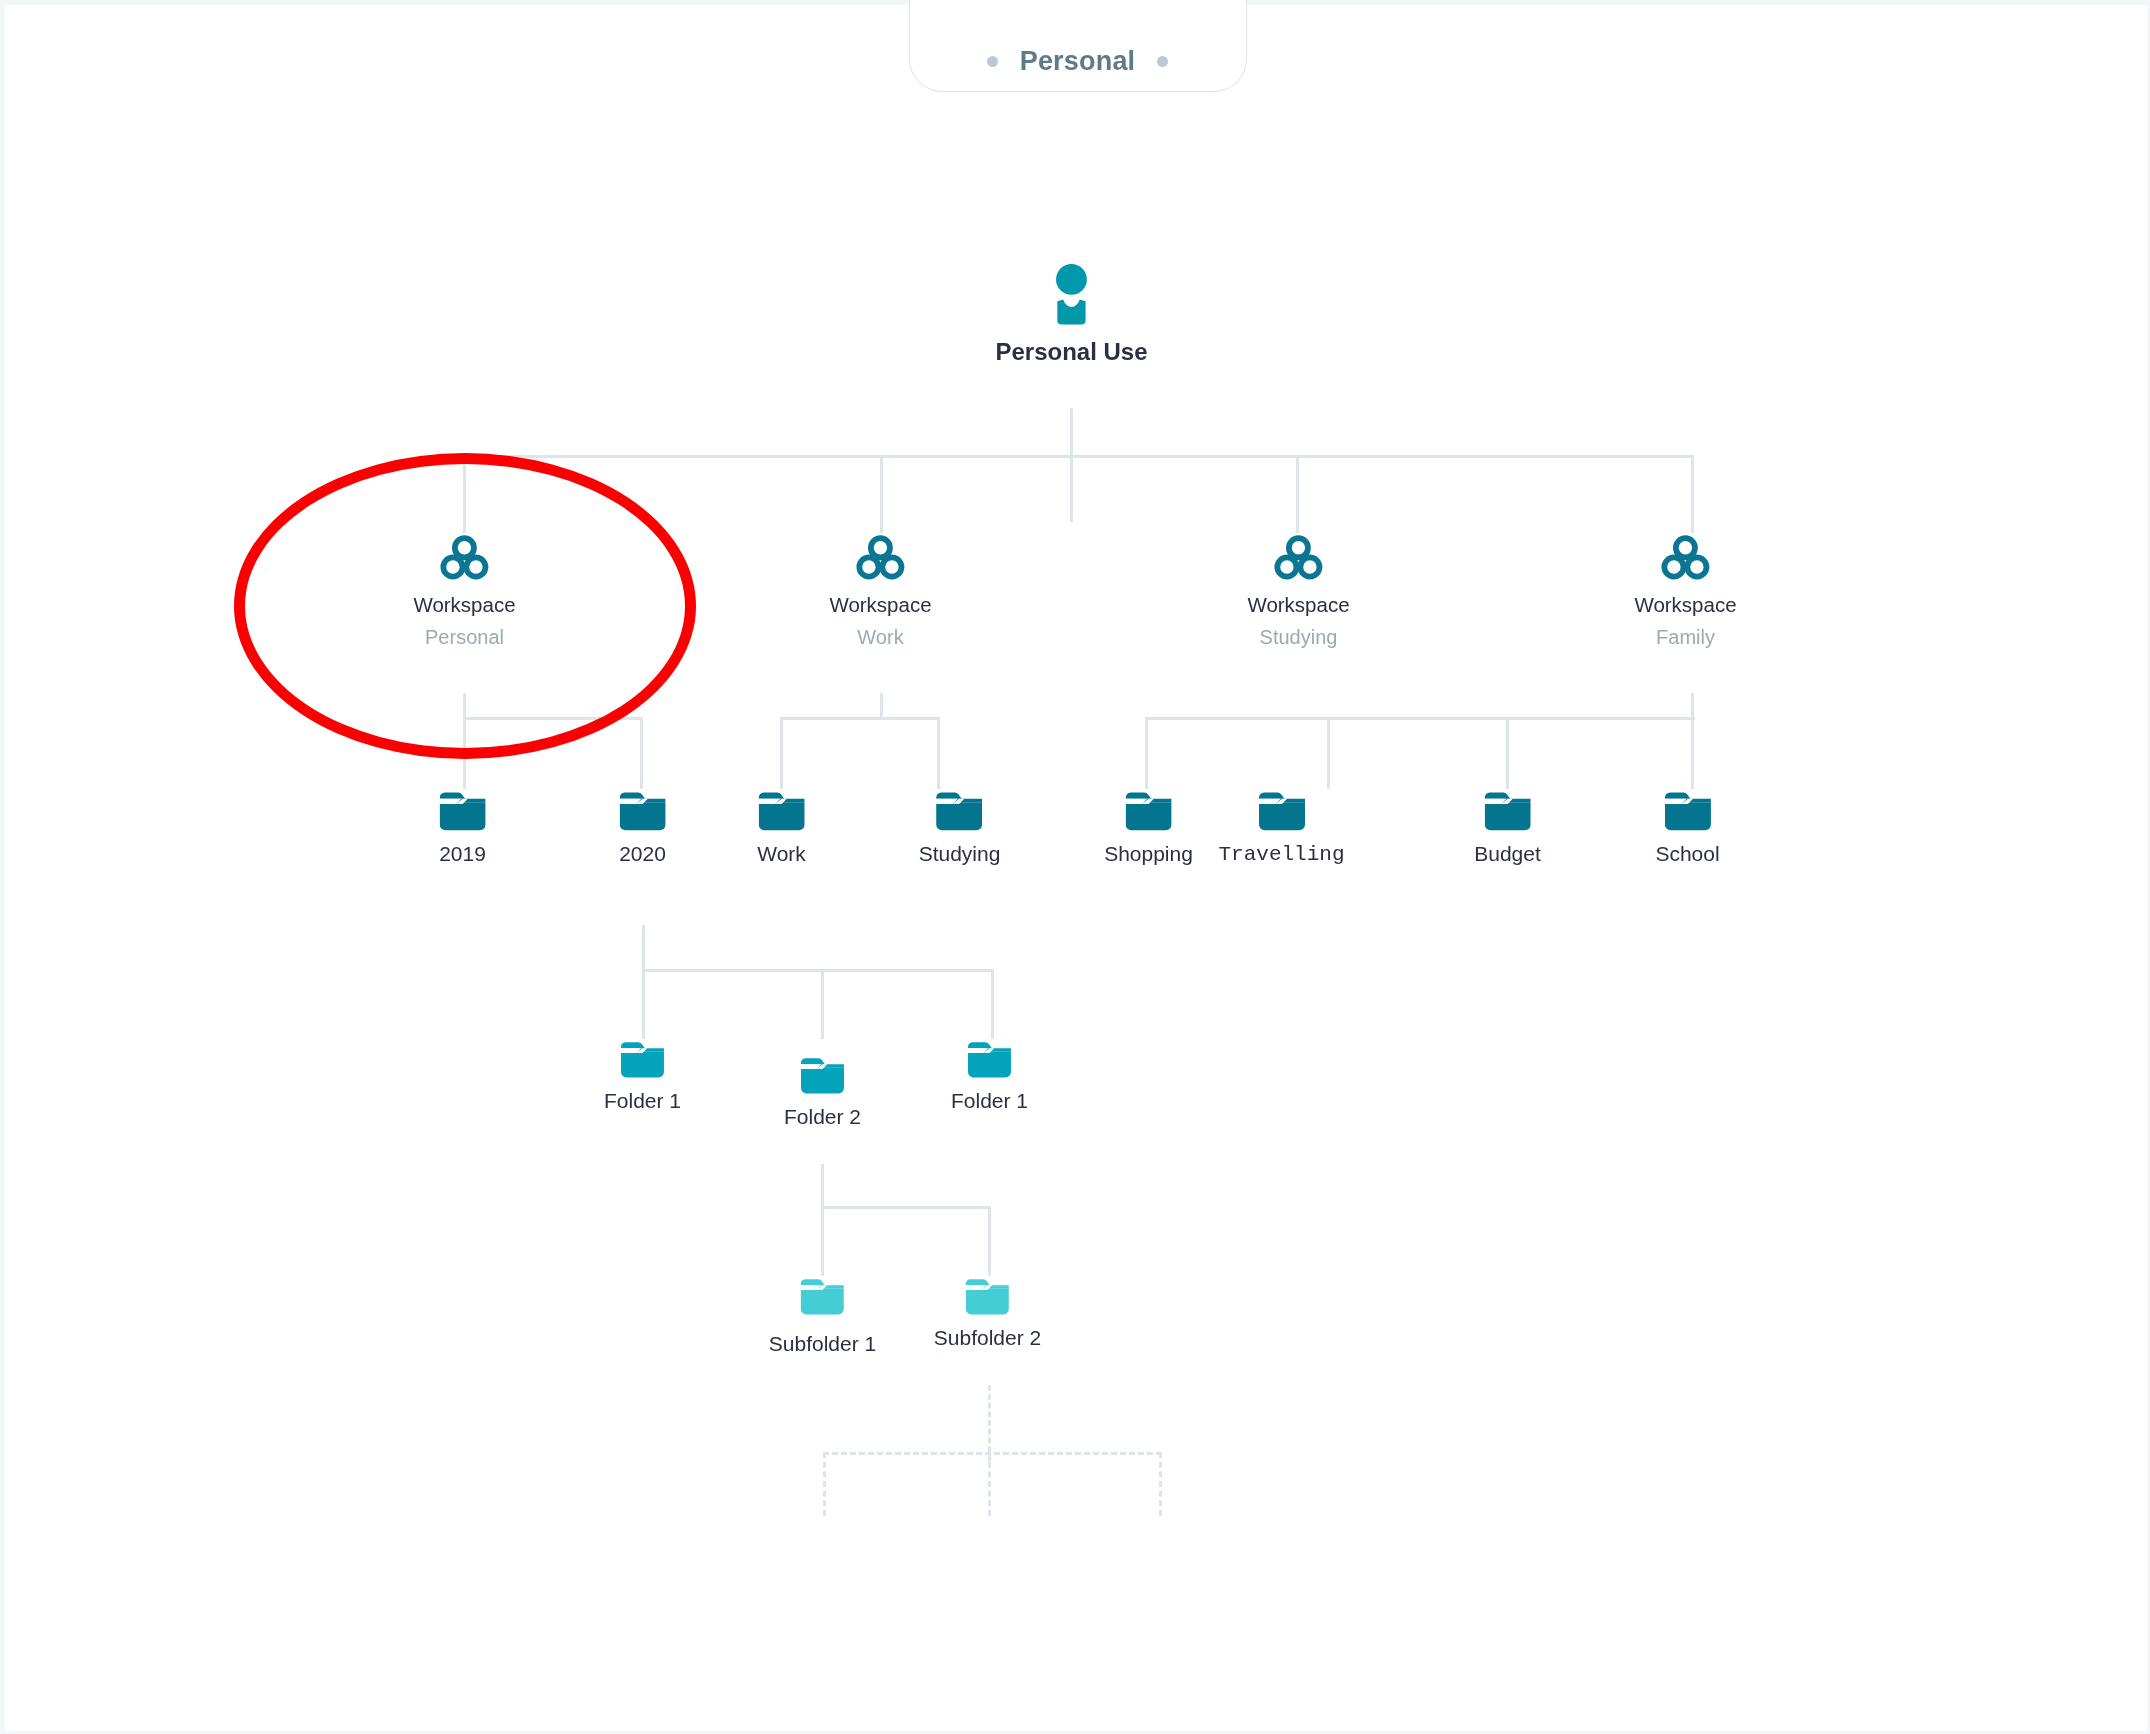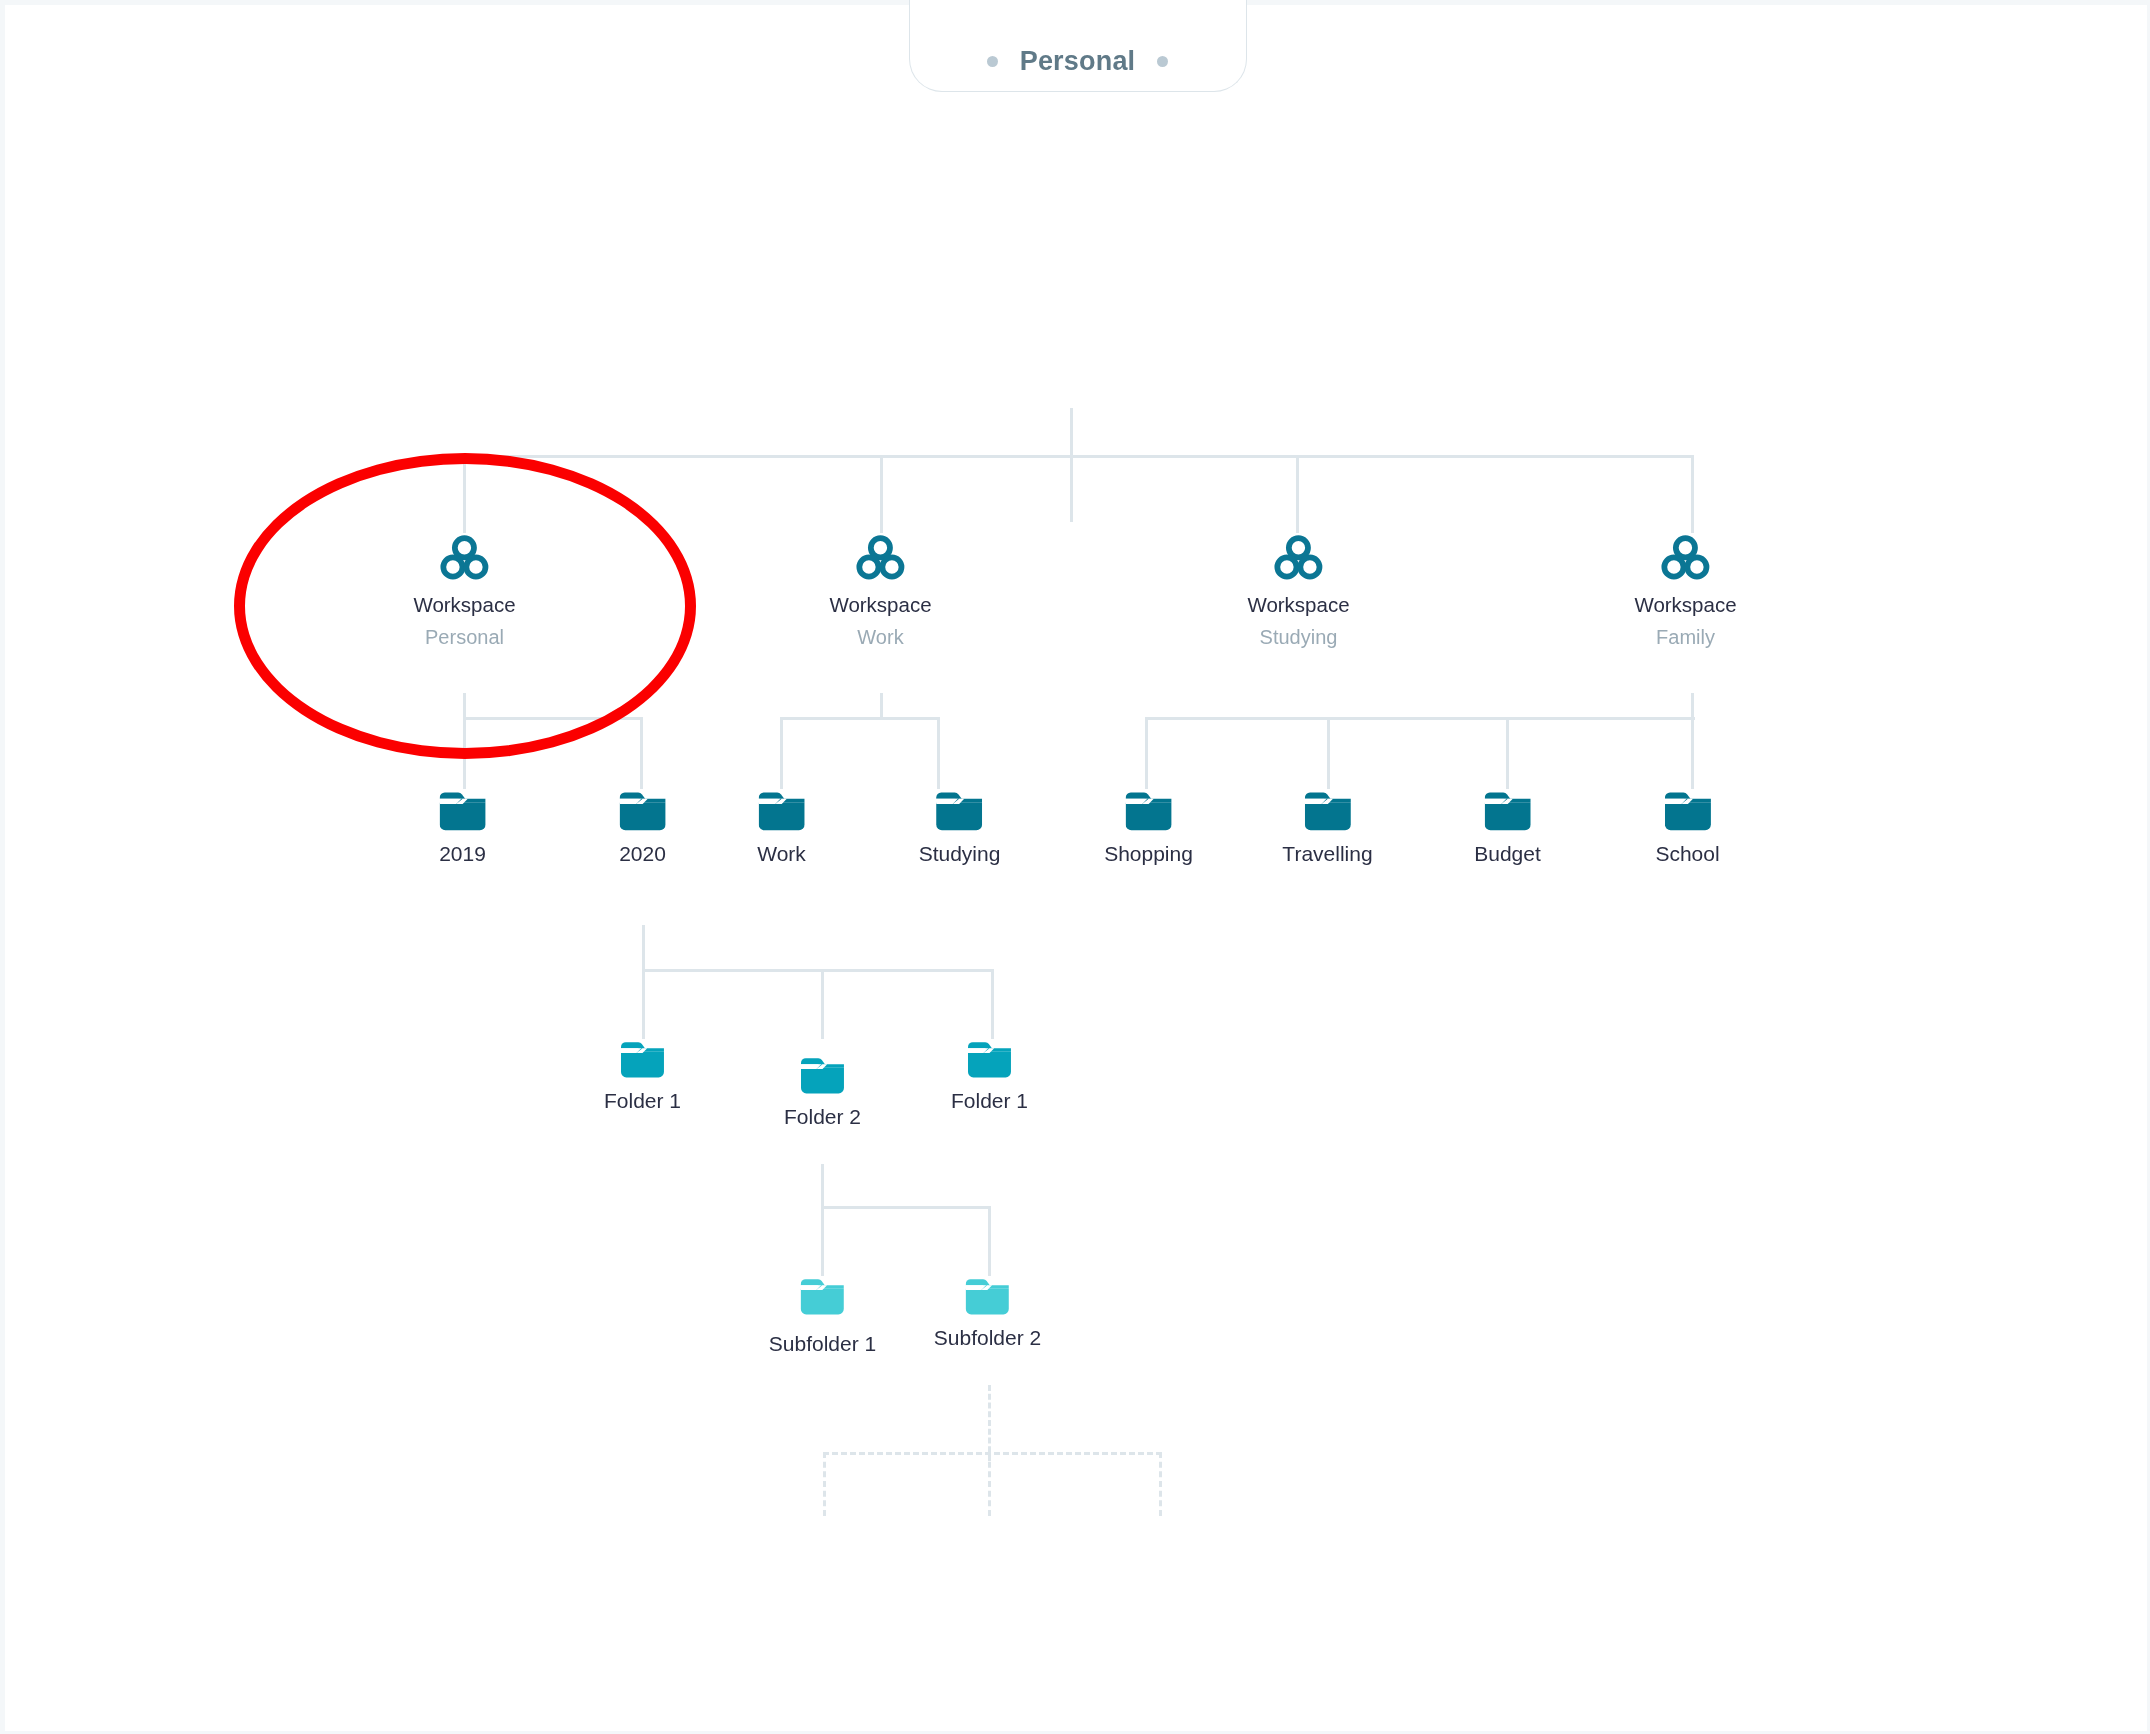--- a/index.html
+++ b/index.html
@@ -178,20 +178,30 @@
     <div class="conn conn-h" style="left:816px; top:1201px; width:170px;"></div>
     <div class="conn conn-v" style="left:816px; top:1201px; height:70px;"></div>
     <div class="conn conn-v" style="left:983px; top:1201px; height:70px;"></div>
 
     <div class="conn-dash-v" style="left:983px; top:1380px; height:76px;"></div>
     <div class="conn-dash-h" style="left:818px; top:1447px; width:339px;"></div>
     <div class="conn-dash-v" style="left:818px; top:1447px; height:64px;"></div>
     <div class="conn-dash-v" style="left:983px; top:1447px; height:64px;"></div>
     <div class="conn-dash-v" style="left:1154px; top:1447px; height:64px;"></div>
 
+    <div id="root-node" class="node" style="left:1067px; top:259px;">
+      <span class="node-icon">
+        <svg width="45" height="63" viewBox="0 0 70 98" xmlns="http://www.w3.org/2000/svg">
+          <circle cx="35" cy="24" r="24" fill="#0298ab"></circle>
+          <path d="M35 54c-12 0-22 4-22 4v30a6 6 0 006 6h32a6 6 0 006-6V58s-10-4-22-4z" fill="#0298ab"></path>
+          <path d="M22 55c3 8 8 12 13 12s10-4 13-12c-4-1.5-8-2-13-2s-9 .5-13 2z" fill="#ffffff"></path>
+        </svg>
+      </span>
+      <span class="node-title">Personal Use</span>
+    </div>
 
     <div class="node ws" style="left:460px; top:530px;">
       <span class="node-icon">
         <svg width="49" height="46" viewBox="0 0 76 72" xmlns="http://www.w3.org/2000/svg">
           <circle cx="38" cy="20" r="15" fill="none" stroke="#0b7694" stroke-width="9"></circle>
           <circle cx="20" cy="50" r="15" fill="none" stroke="#0b7694" stroke-width="9"></circle>
           <circle cx="56" cy="50" r="15" fill="none" stroke="#0b7694" stroke-width="9"></circle>
         </svg>
       </span>
       <span class="node-title">Workspace</span>
@@ -292,21 +302,21 @@
           <path d="M0 10a8 8 0 018-8h21a8 8 0 016 3l5 7H0z" fill="#03758f"></path>
           <path d="M0 18h72v34a9 9 0 01-9 9H9a9 9 0 01-9-9z" fill="#03758f"></path>
           <path d="M30 12h42a0 0 0 010 0v6H24z" fill="#03758f"></path>
           <path d="M0 12h34l-8 8H0z" fill="#ffffff"></path>
           <path d="M26 20l10-8h8l-8 8z" fill="#ffffff"></path>
         </svg>
       </span>
       <span class="node-title">Shopping</span>
     </div>
 
-    <div class="node folder" style="left:1323px; top:786px;">
+    <div class="node folder" style="left:1277px; top:786px;font-family:Liberation Mono, monospace;">
       <span class="node-icon">
         <svg width="46" height="40" viewBox="0 0 72 62" xmlns="http://www.w3.org/2000/svg">
           <path d="M0 10a8 8 0 018-8h21a8 8 0 016 3l5 7H0z" fill="#03758f"></path>
           <path d="M0 18h72v34a9 9 0 01-9 9H9a9 9 0 01-9-9z" fill="#03758f"></path>
           <path d="M30 12h42a0 0 0 010 0v6H24z" fill="#03758f"></path>
           <path d="M0 12h34l-8 8H0z" fill="#ffffff"></path>
           <path d="M26 20l10-8h8l-8 8z" fill="#ffffff"></path>
         </svg>
       </span>
       <span class="node-title">Travelling</span>

